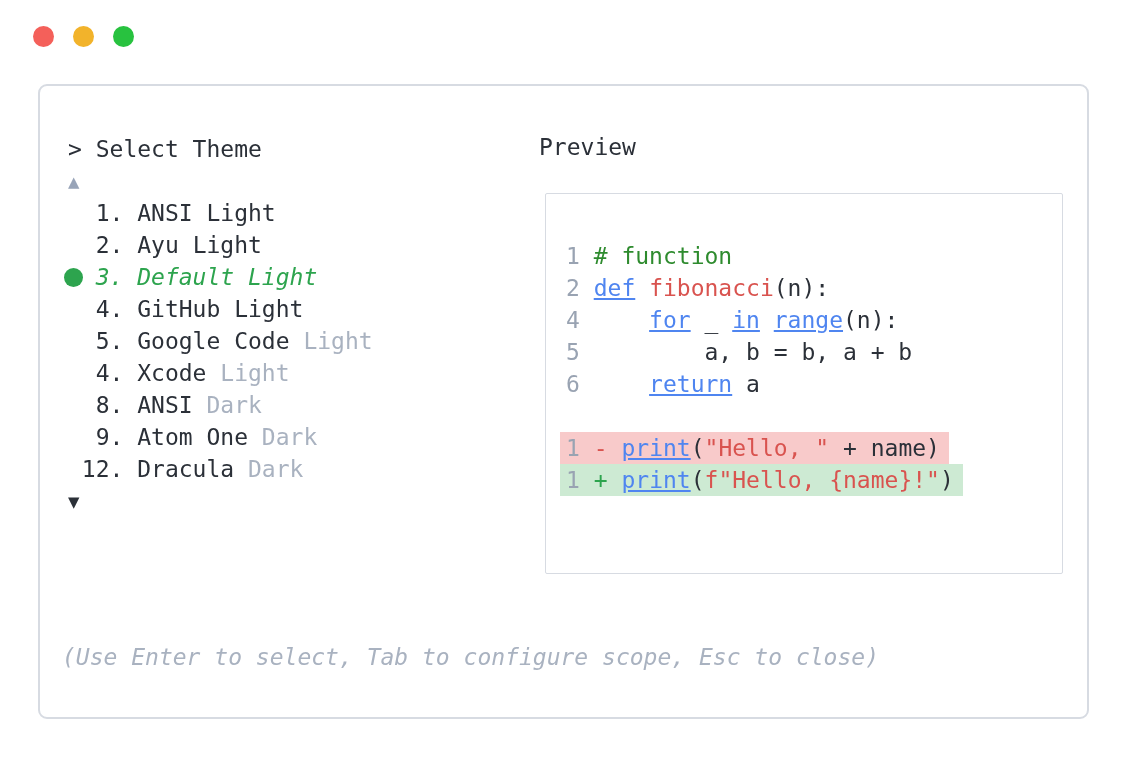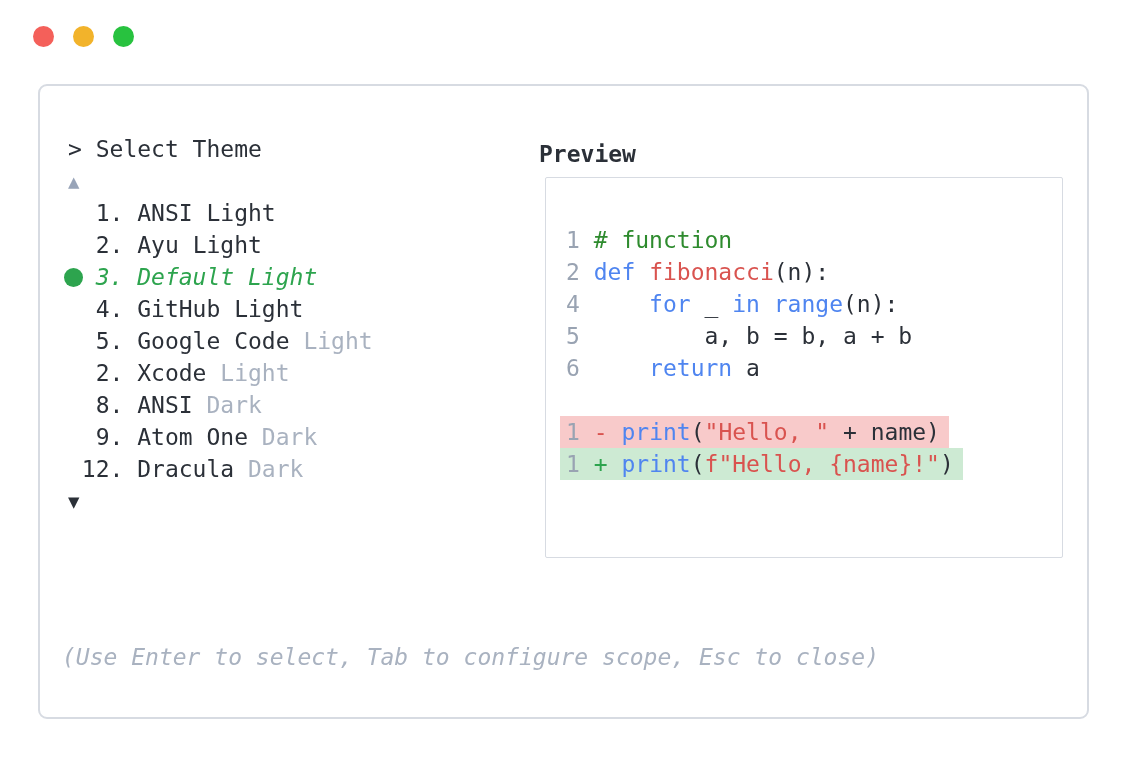--- a/index.html
+++ b/index.html
@@ -15,37 +15,37 @@
   .panel {
     position:absolute; left:38px; top:84px; width:1051px; height:635px;
     border:2px solid var(--panel-border); border-radius:9px; box-sizing:border-box;
     background:#ffffff;
   }
   .row { height:32px; line-height:32px; white-space:pre; font-size:23px; }
   .left-col { position:absolute; left:22px; top:47px;margin-left:6px; }
   .t-dark    { color:var(--dark); }
   .t-muted   { color:var(--muted); }
   .t-green   { color:var(--green);font-style:italic; }
-  .t-kw      { color:var(--blue); }
+  .t-kw      { color:var(--blue);text-decoration:underline; }
   .t-red     { color:var(--red); }
   .t-comment { color:var(--comment); }
   .t-num     { color:var(--linenum); }
   .arrow { font-size:19px; }
   .arrow-up   { color:var(--arrow-gray); }
   .arrow-down { color:var(--dark); }
   .item { position:relative; cursor:default; }
   .marker {
     position:absolute; left:-4px; top:7px; width:19px; height:19px;
     border-radius:50%; background:var(--green);
   }
   .footer { position:absolute; left:22px; top:558px; color:var(--muted); font-size:23px; white-space:pre;font-style:italic; }
   
-  .preview-label { position:absolute; left:499px; top:52px; color:var(--dark);font-weight:bold; }
+  .preview-label { position:absolute; left:499px; top:45px; color:var(--dark); }
   .preview-box {
-    position:absolute; left:505px; top:91px; width:518px; height:381px;
+    position:absolute; left:505px; top:107px; width:518px; height:381px;
     border:1.5px solid var(--panel-border); border-radius:2px; box-sizing:border-box;
     background:#ffffff;
   }
   .code { padding:46px 0 0 20px; }
   .bg { display:inline-block; margin-left:-6px; padding:0 9px 0 6px; }
   .bg.del { background:var(--del-bg); }
   .bg.add { background:var(--add-bg); }
 </style>
 </head>
 <body style="--dark: #2b3038; --muted: #a9b2c0; --linenum: #99a3b2; --green: #2da44e; --blue: #4f85f0; --red: #d9534f; --comment: #2e8b2e; --del-bg: #f8caca; --add-bg: #cdead3; --panel-border: #d7dbe2; --arrow-gray: #98a4b8;">
@@ -59,21 +59,21 @@
 <div class="panel">
   <div class="left-col">
     <div class="row t-dark">&gt; Select Theme</div>
     <div class="row arrow arrow-up">▲</div>
     <div id="theme-list">
         <div class="row item"><span class="t-dark">  1. ANSI</span><span class="t-dark"> Light</span></div>
         <div class="row item"><span class="t-dark">  2. Ayu</span><span class="t-dark"> Light</span></div>
         <div class="row item"><span class="marker"></span><span class="t-green">  3. Default</span><span class="t-green"> Light</span></div>
         <div class="row item"><span class="t-dark">  4. GitHub</span><span class="t-dark"> Light</span></div>
         <div class="row item"><span class="t-dark">  5. Google Code</span><span class="t-muted"> Light</span></div>
-        <div class="row item"><span class="t-dark">  2. Xcode</span><span class="t-muted"> Light</span></div>
+        <div class="row item"><span class="t-dark">  4. Xcode</span><span class="t-muted"> Light</span></div>
         <div class="row item"><span class="t-dark">  8. ANSI</span><span class="t-muted"> Dark</span></div>
         <div class="row item"><span class="t-dark">  9. Atom One</span><span class="t-muted"> Dark</span></div>
         <div class="row item"><span class="t-dark"> 12. Dracula</span><span class="t-muted"> Dark</span></div>
       </div>
     <div class="row arrow arrow-down">▼</div>
   </div>
 
   <div class="preview-label row">Preview</div>
   <div class="preview-box">
     <div class="code" id="code-area">

